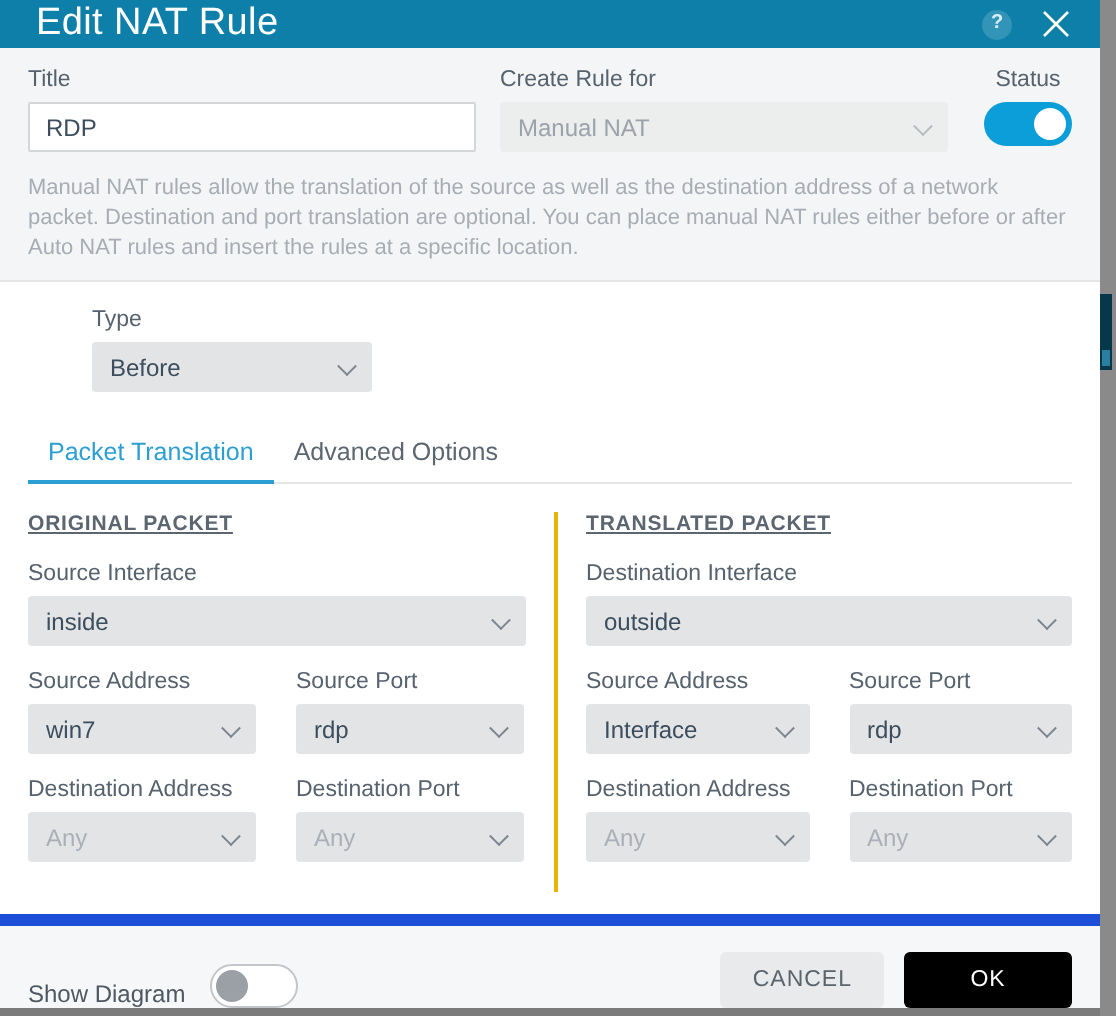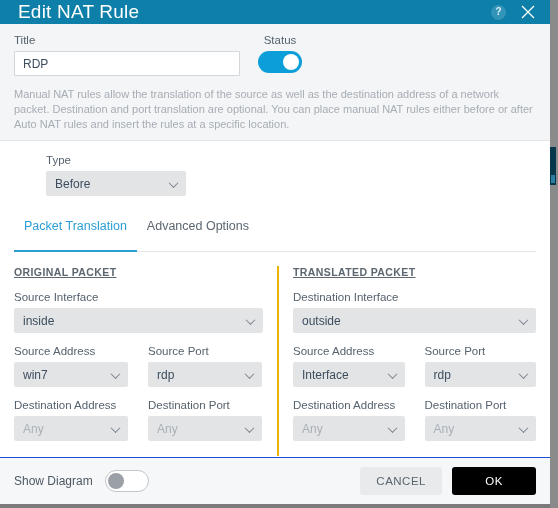--- a/index.html
+++ b/index.html
@@ -191,21 +191,21 @@
 
   
   .tabs {
     margin: 16px 14px 0 14px;
     border-bottom: 1px solid #e4e6e8;
     display: flex;
   }
   .tab {
     font-size: 12.5px;
     color: #5b6670;
-    padding: 4px 10px 17px 10px;
+    padding: 4px 10px 7px 10px;
     cursor: pointer;
     position: relative;
     top: 1px;
   }
   .tab.active {
     color: #2b9ed4;
     border-bottom: 2px solid #2b9ed4;
   }
 
   
@@ -239,23 +239,23 @@
   .field.half + .field.half { margin-left: 20px; }
   .field .fld-label { margin-bottom: 5px; }
 
   
   .footer {
     position: absolute;
     left: 0; bottom: 0;
     width: 550px;
     height: 47px;
     background: #f6f7f8;
-    border-top: 1px solid #1d4ed8;
-    display: flex;
-    align-items: center;
+    border-top: 6px solid #1d4ed8;
+    display: flex;
+    align-items: flex-end;
     padding: 0 14px;
     box-sizing: border-box;
   }
   .show-diagram-label {
     font-size: 12px;
     color: #4d5862;
     margin-right: 12px;
   }
   .footer-spacer { flex: 1; }
   .btn {
@@ -294,20 +294,29 @@
     </div>
   </div>
 
   <div class="top-panel">
     <div class="row">
       <div class="col-title">
         <span class="fld-label">Title</span>
         <input class="text-input" type="text" value="RDP" style="">
       </div>
 
+      <div class="col-create">
+        <span class="fld-label">Create Rule for</span>
+        <div class="select disabled">
+          <span>Manual NAT</span>
+          <span class="caret">
+              <i class="caret-shape"></i>
+            </span>
+        </div>
+      </div>
 
       <div class="col-status">
         <span class="fld-label">Status</span>
         <div class="toggle on">
           <div class="knob"></div>
         </div>
       </div>
     </div>
 
     <div class="note">Manual NAT rules allow the translation of the source as well as the destination address of a network packet. Destination and port translation are optional. You can place manual NAT rules either before or after Auto NAT rules and insert the rules at a specific location.</div>

